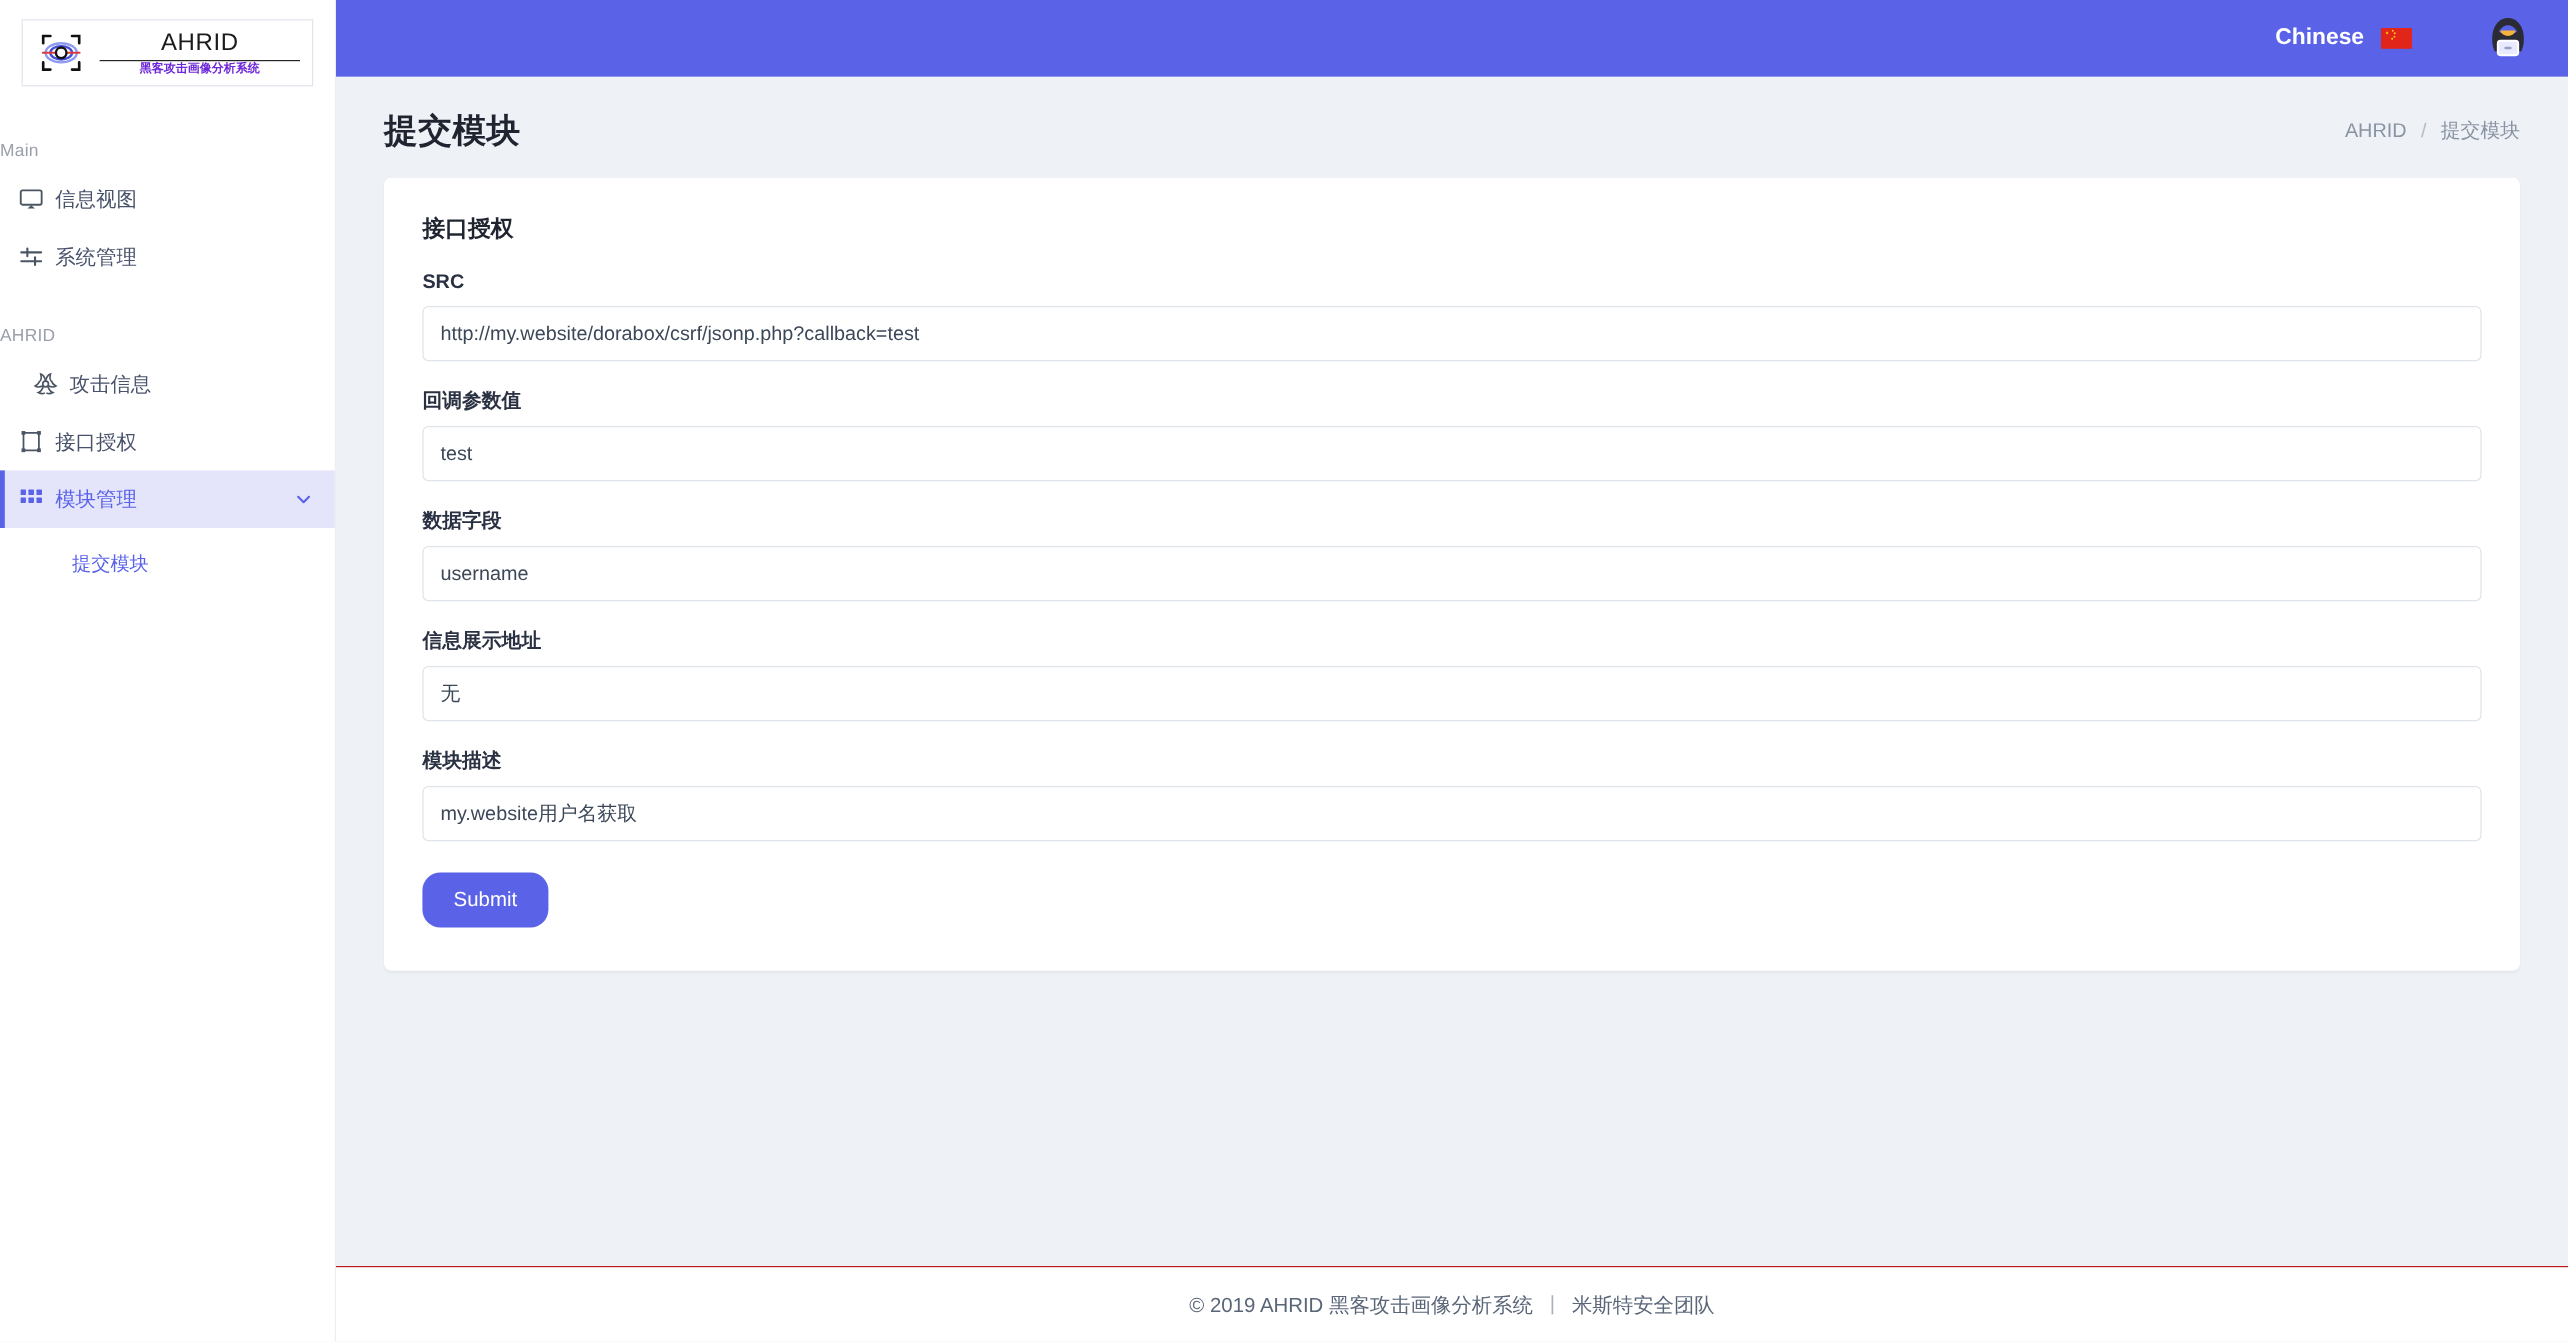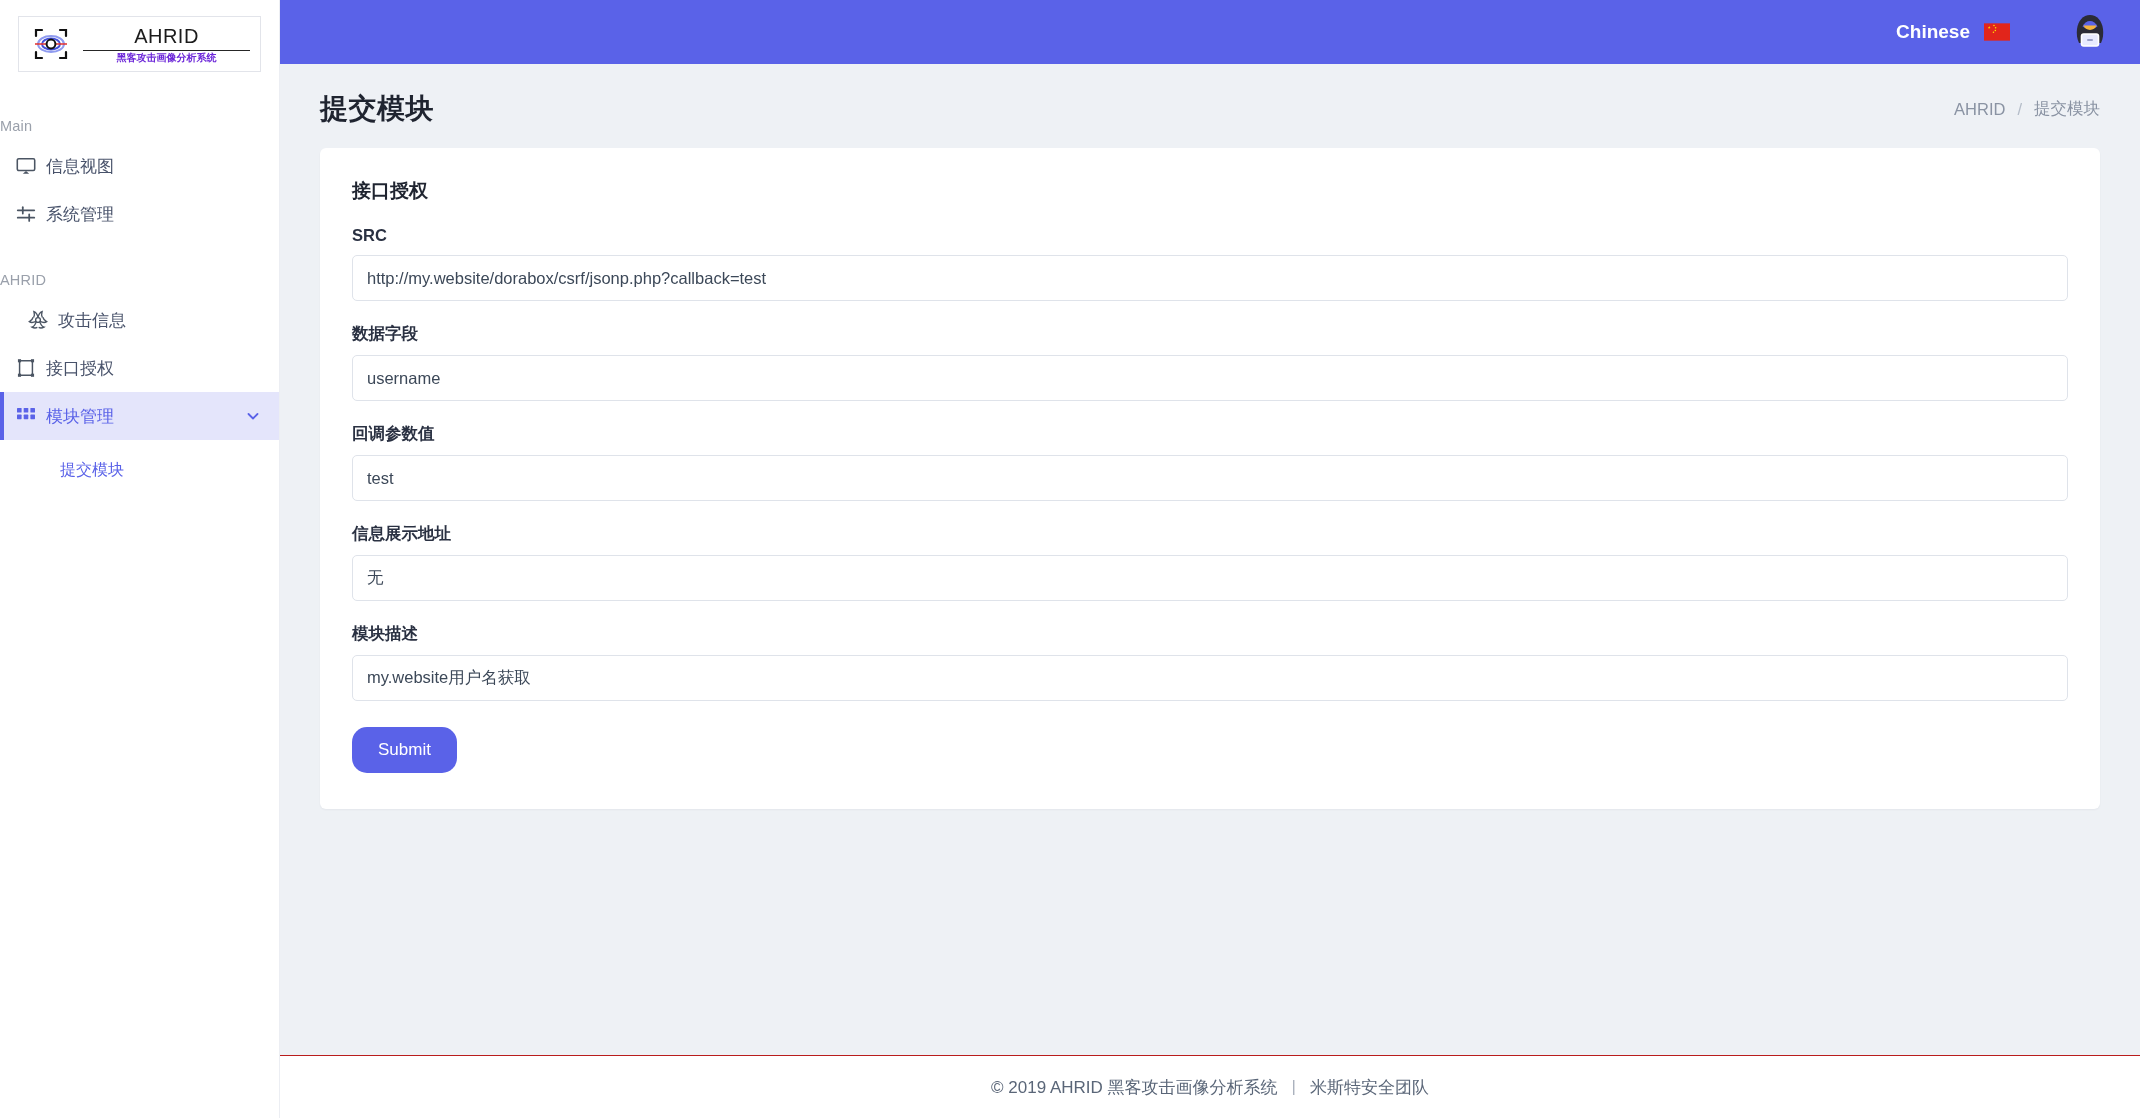--- a/index.html
+++ b/index.html
@@ -275,27 +275,27 @@
       <div class="card">
         <div class="card-title">接口授权</div>
 
 
         <div class="form-group">
           <div class="form-label">SRC</div>
           <div class="form-input" placeholder="SRC">http://my.website/dorabox/csrf/jsonp.php?callback=test</div>
         </div>
 
         <div class="form-group">
+          <div class="form-label">回调参数值</div>
+          <div class="form-input" placeholder="回调参数值">test</div>
+        </div>
+
+        <div class="form-group">
           <div class="form-label">数据字段</div>
           <div class="form-input" placeholder="数据字段">username</div>
-        </div>
-
-        <div class="form-group">
-          <div class="form-label">回调参数值</div>
-          <div class="form-input" placeholder="回调参数值">test</div>
         </div>
 
         <div class="form-group">
           <div class="form-label">信息展示地址</div>
           <div class="form-input" placeholder="信息展示地址">无</div>
         </div>
 
         <div class="form-group">
           <div class="form-label">模块描述</div>
           <div class="form-input" placeholder="模块描述">my.website用户名获取</div>

